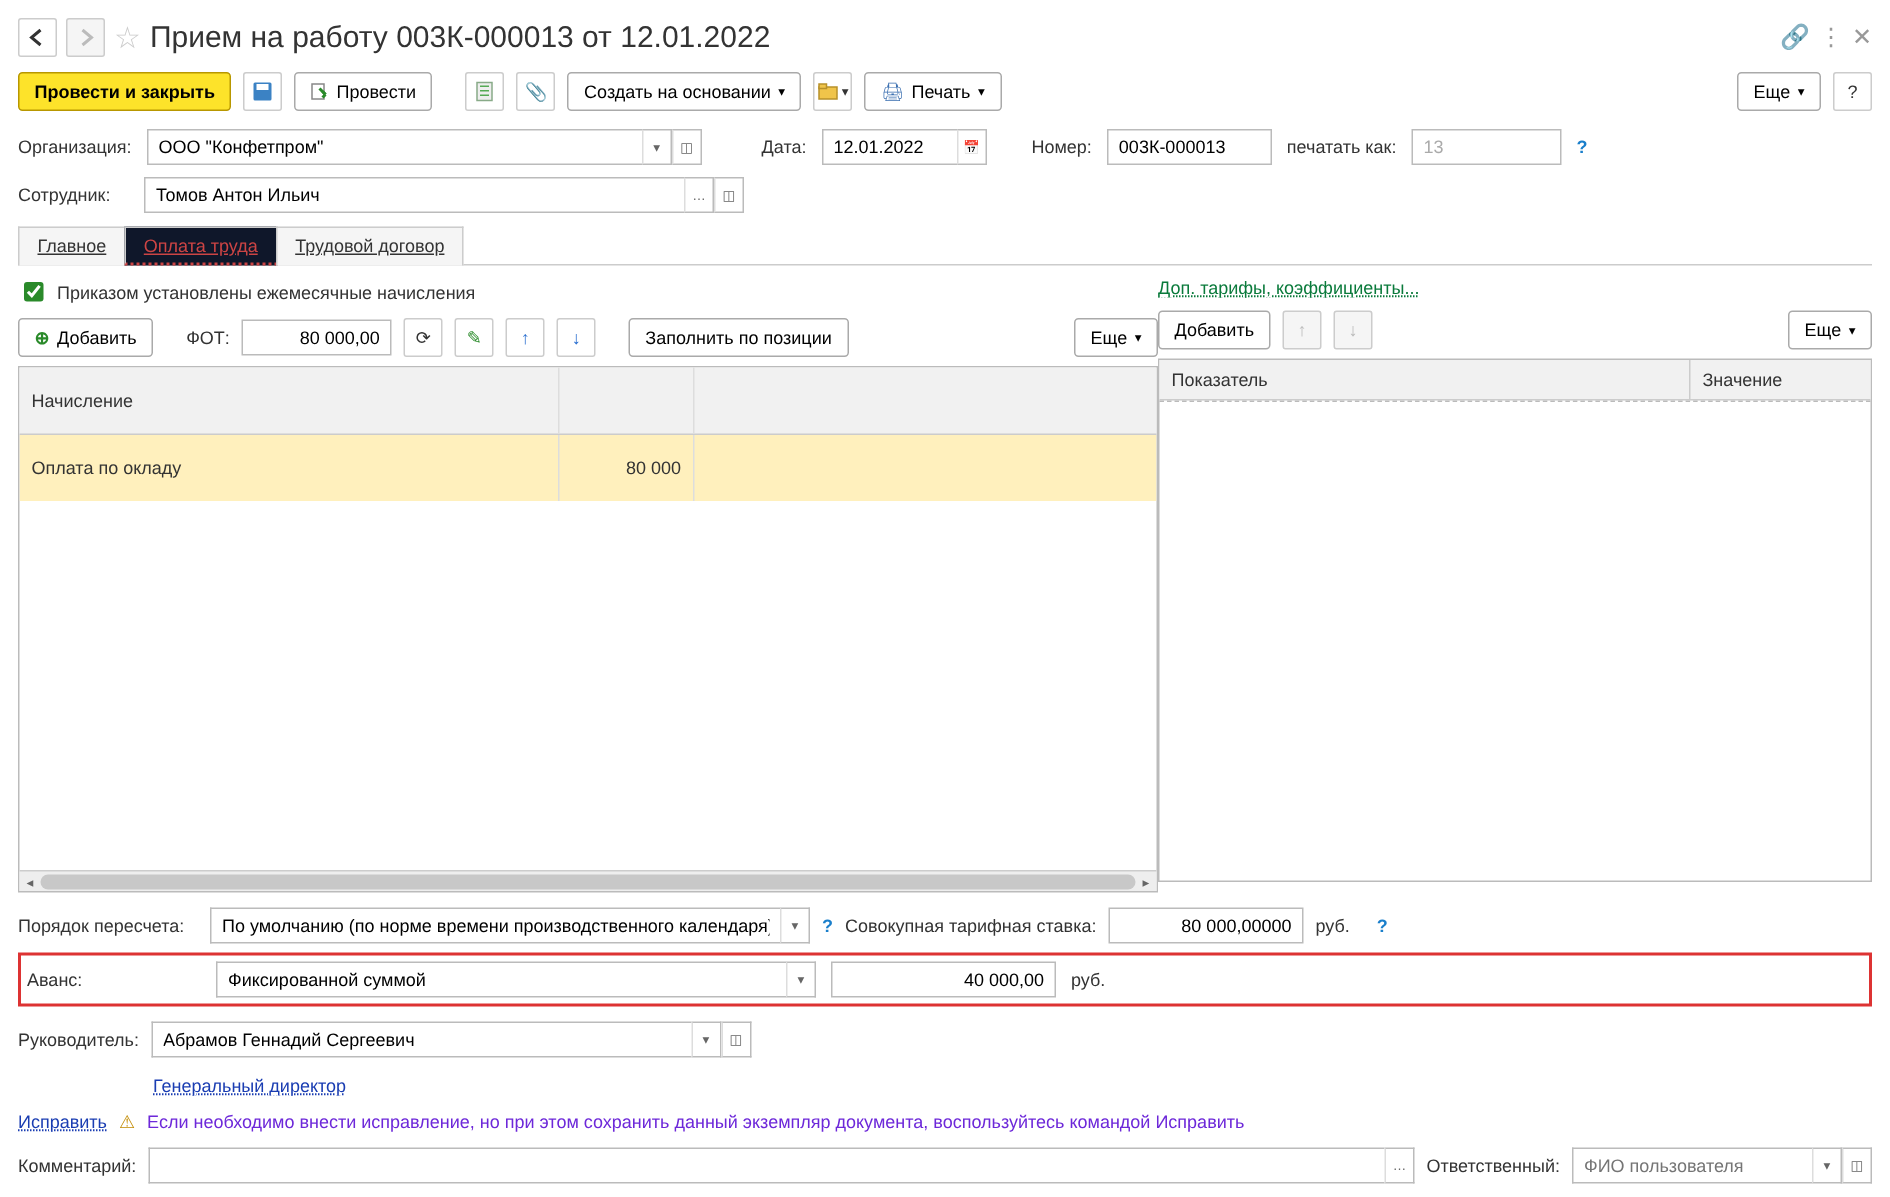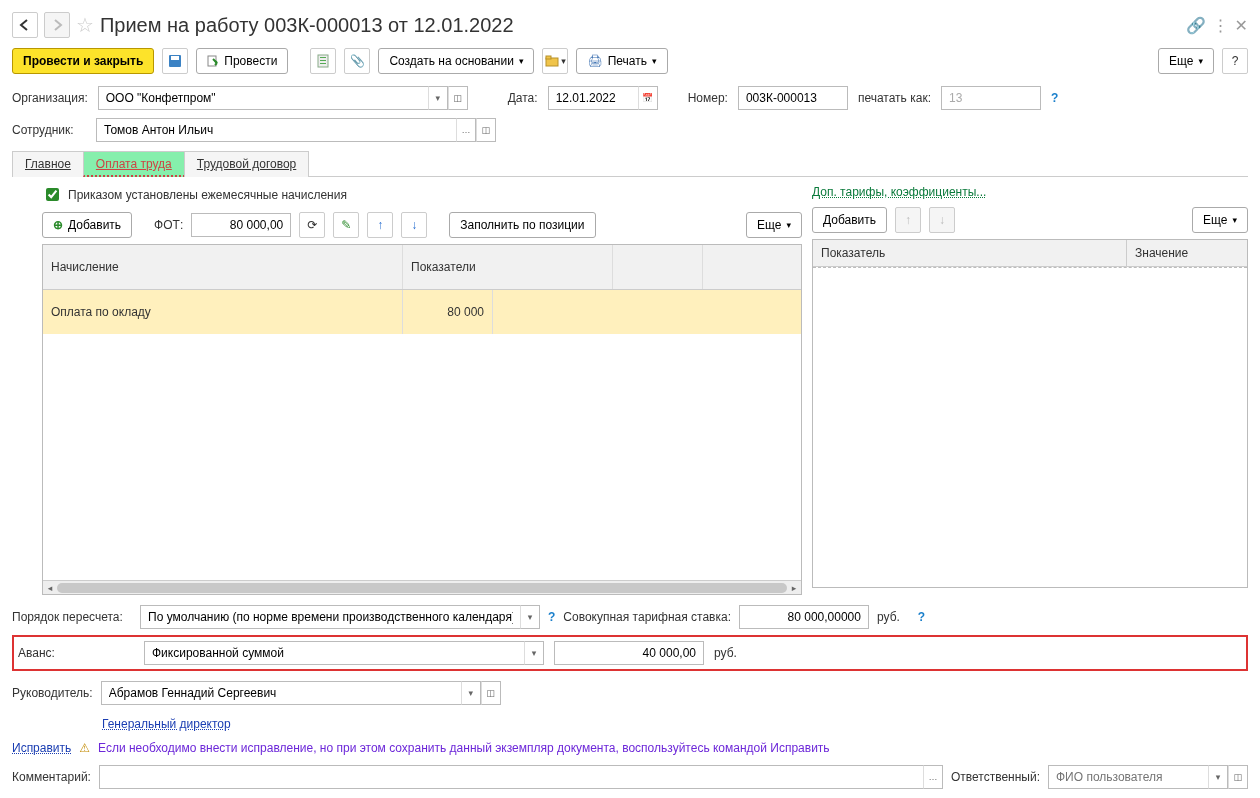--- a/index.html
+++ b/index.html
@@ -14,22 +14,22 @@
 .btn.primary { background: #fde32a; border-color: #b89700; font-weight: bold; }
 .fields { display: flex; align-items: center; gap: 10px; flex-wrap: wrap; margin-bottom: 8px; }
 .lbl { white-space: nowrap; }
 .fld { border: 1px solid #bbb; height: 24px; padding: 0 5px; display: flex; align-items: center; background: #fff; }
 .fld input { border: none; outline: none; width: 100%; font-size: 12px; }
 .combo { display: flex; }
 .combo .fld { border-right: none; }
 .combo .cb { border: 1px solid #bbb; border-left: 1px solid #ddd; width: 20px; height: 24px; display: flex; align-items: center; justify-content: center; cursor: pointer; background: #fff; font-size: 9px; color: #666; }
 .tabs { display: flex; border-bottom: 1px solid #ccc; margin-bottom: 8px; }
 .tab { border: 1px solid #ccc; border-bottom: none; padding: 5px 12px; background: #f5f5f5; margin-right: -1px; cursor: pointer; position: relative; top: 1px; text-decoration: underline; }
-.tab.active { background: #86efac; border-bottom: 1px solid #fff; color: #c44; border-bottom: 2px dotted #c44; padding-bottom: 4px;}
-.columns { display: flex; gap: 10px; margin-bottom: 10px; margin-left: 30px; }
+.tab.active { background: #0f172a; border-bottom: 1px solid #fff; color: #c44; border-bottom: 2px dotted #c44; padding-bottom: 4px;}
+.columns { display: flex; margin-bottom: 10px; }
 .colL { width: 760px; } .colR { flex: 1; }
 .link-g { color: #0a7a3b; text-decoration: underline dotted; cursor: pointer; }
 .link-b { color: #1a3db2; text-decoration: underline dotted; cursor: pointer; }
 .tbl { border: 1px solid #bbb; width: 100%; }
 .tbl .hd { display: flex; background: #f1f1f1; border-bottom: 1px solid #ccc; }
 .tbl .hd > div, .tbl .rw > div { padding: 15px 8px; }
 .tbl .rw { display: flex; }
 .tbl .c1 { width: 360px; border-right: 1px solid #ddd; }
 .tbl .c2 { width: 210px; border-right: 1px solid #ddd; }
 .tbl .c3 { width: 90px; text-align: right; border-right: 1px solid #ddd; }
@@ -192,21 +192,20 @@
       <button class="btn" style="margin-left:14px;">Заполнить по позиции</button>
       <span class="spacer"></span>
       <button class="btn">
           <span>Еще</span> 
           <span style="font-size:9px;">▾</span>
         </button>
     </div>
     <div class="tbl">
       <div class="hd">
         <div class="c1">Начисление</div>
-        <div class="c2">Показатели</div>
         <div class="c3"></div>
         <div class="c4"></div>
       </div>
       <div class="body">
         <div class="rw hl">
           <div class="c1">Оплата по окладу</div>
           <div class="c3">80 000</div>
           <div class="c4"></div>
         </div>
       </div>

